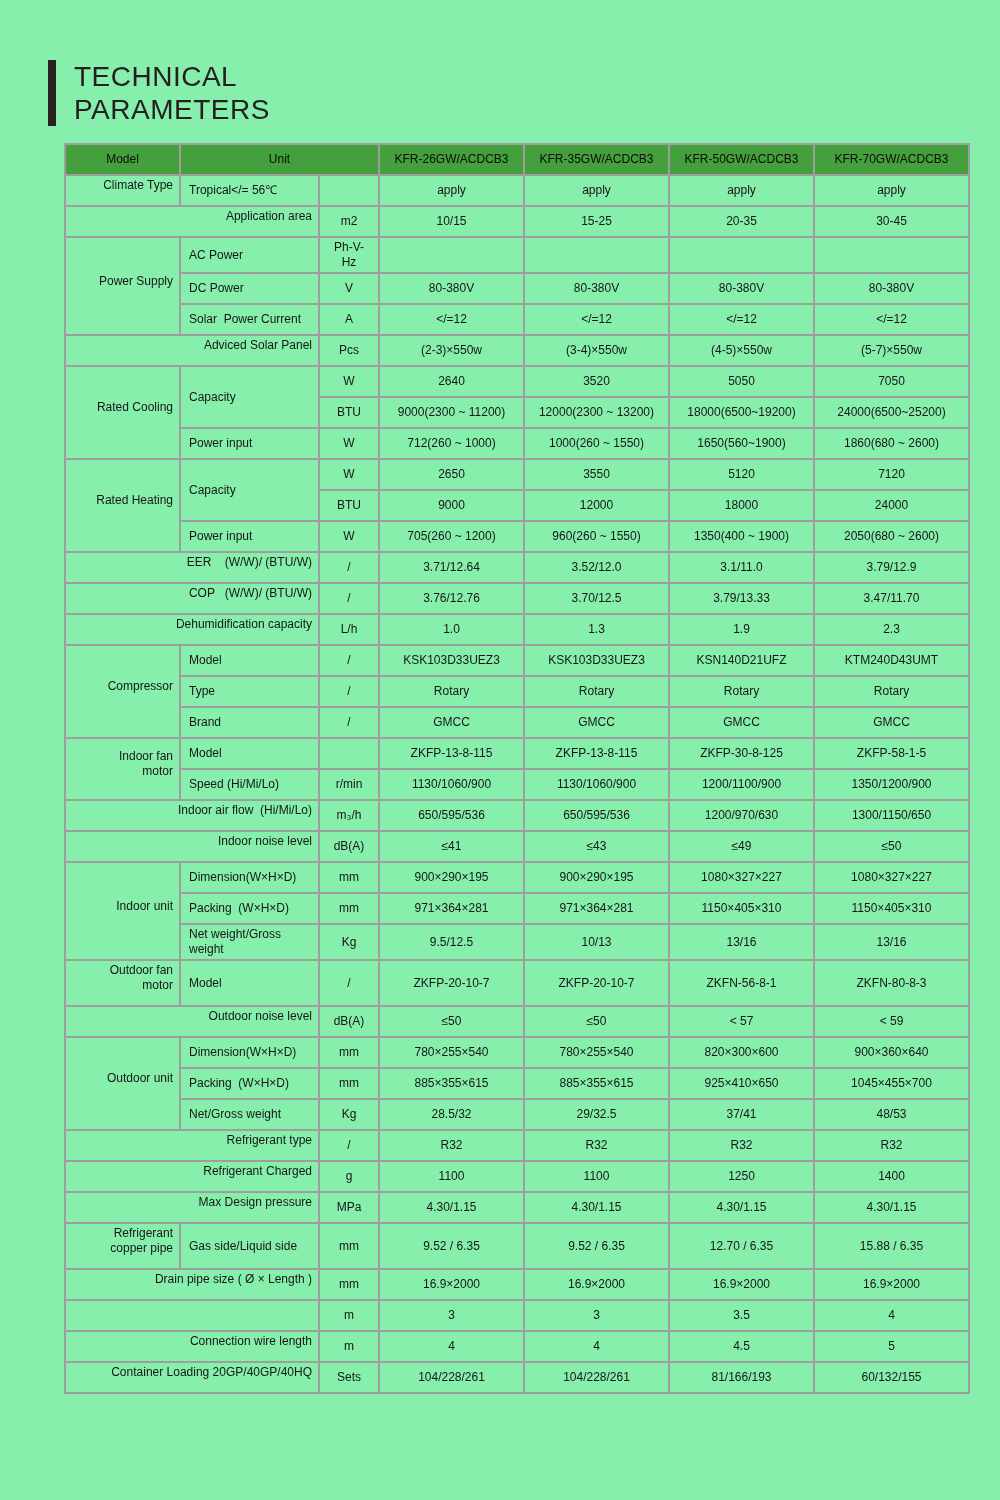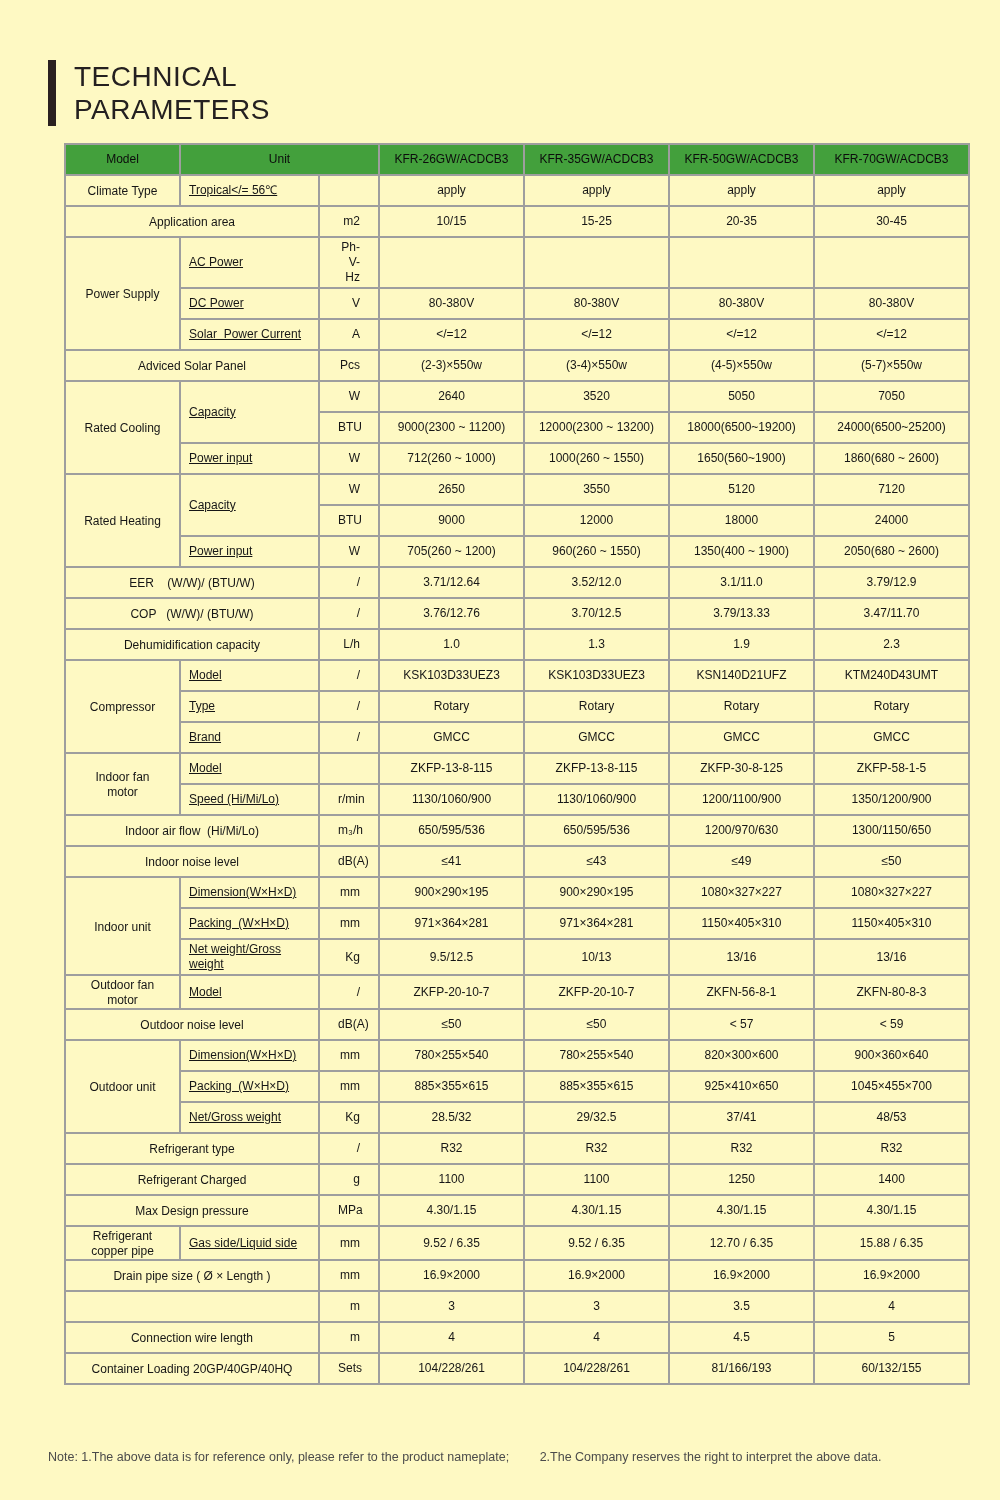--- a/index.html
+++ b/index.html
@@ -1,33 +1,33 @@
 <!DOCTYPE html>
 <html><head>
 <meta charset="utf-8">
 <style>
   * { box-sizing: border-box; margin: 0; padding: 0; }
   html,body { background:#ffffff; }
   body { font-family: "Liberation Sans", sans-serif; color:#161616; }
-  .page { position:relative; width:1000px; height:1500px; background:#fef9c3; overflow:hidden; }
+  .page { position:relative; width:1000px; height:1500px; background:#86efac; overflow:hidden; }
 
   .title-block { position:absolute; left:48px; top:60px; display:flex; align-items:stretch; }
   .accent-bar { width:8px; background:#2a2120; margin-right:18px; }
   .page-title { font-size:28px; line-height:33px; letter-spacing:0.5px; color:#242020; font-weight:400; }
 
   table.params { position:absolute; left:64px; top:143px; width:904px;
     border-collapse:collapse; table-layout:fixed; font-size:12px; }
   table.params th, table.params td {
     border:2px solid #9e9e9e; height:31px; vertical-align:middle;
     line-height:15px; overflow:hidden;
   }
   table.params thead th { background:#43a03c; font-weight:400; color:#0c0c0c; text-align:center; }
-  td.lbl { text-align:center; padding:2px 6px 0 6px; white-space:pre-wrap; }
-  td.sub { text-align:left; padding:2px 6px 2px 8px; white-space:pre-wrap;text-decoration:underline; }
-  td.unit { text-align:right; padding:2px 18px; }
+  td.lbl { text-align:right; padding:2px 6px 12px 6px; white-space:pre-wrap; }
+  td.sub { text-align:left; padding:2px 6px 2px 8px; white-space:pre-wrap; }
+  td.unit { text-align:center; padding:2px 12px; }
   td.val { text-align:center; padding:2px 3px; }
 
   .notes { position:absolute; left:48px; top:1450px; width:910px; font-size:12.5px; color:#4b4b4b; }
   .notes .n2 { margin-left:27px; }
 </style>
 </head>
 <body>
 
 <div class="page">
 
@@ -372,18 +372,14 @@
         <td class="lbl" colspan="2">Container Loading 20GP/40GP/40HQ</td>
         <td class="unit">Sets</td>
         <td class="val">104/228/261</td>
         <td class="val">104/228/261</td>
         <td class="val">81/166/193</td>
         <td class="val">60/132/155</td>
       </tr>
     </tbody>
   </table>
 
-  <div class="notes">
-    <span class="n1">Note: 1.The above data is for reference only, please refer to the product nameplate;</span>
-    <span class="n2">2.The Company reserves the right to interpret the above data.</span>
-  </div>
 
 </div>
 
 </body></html>

